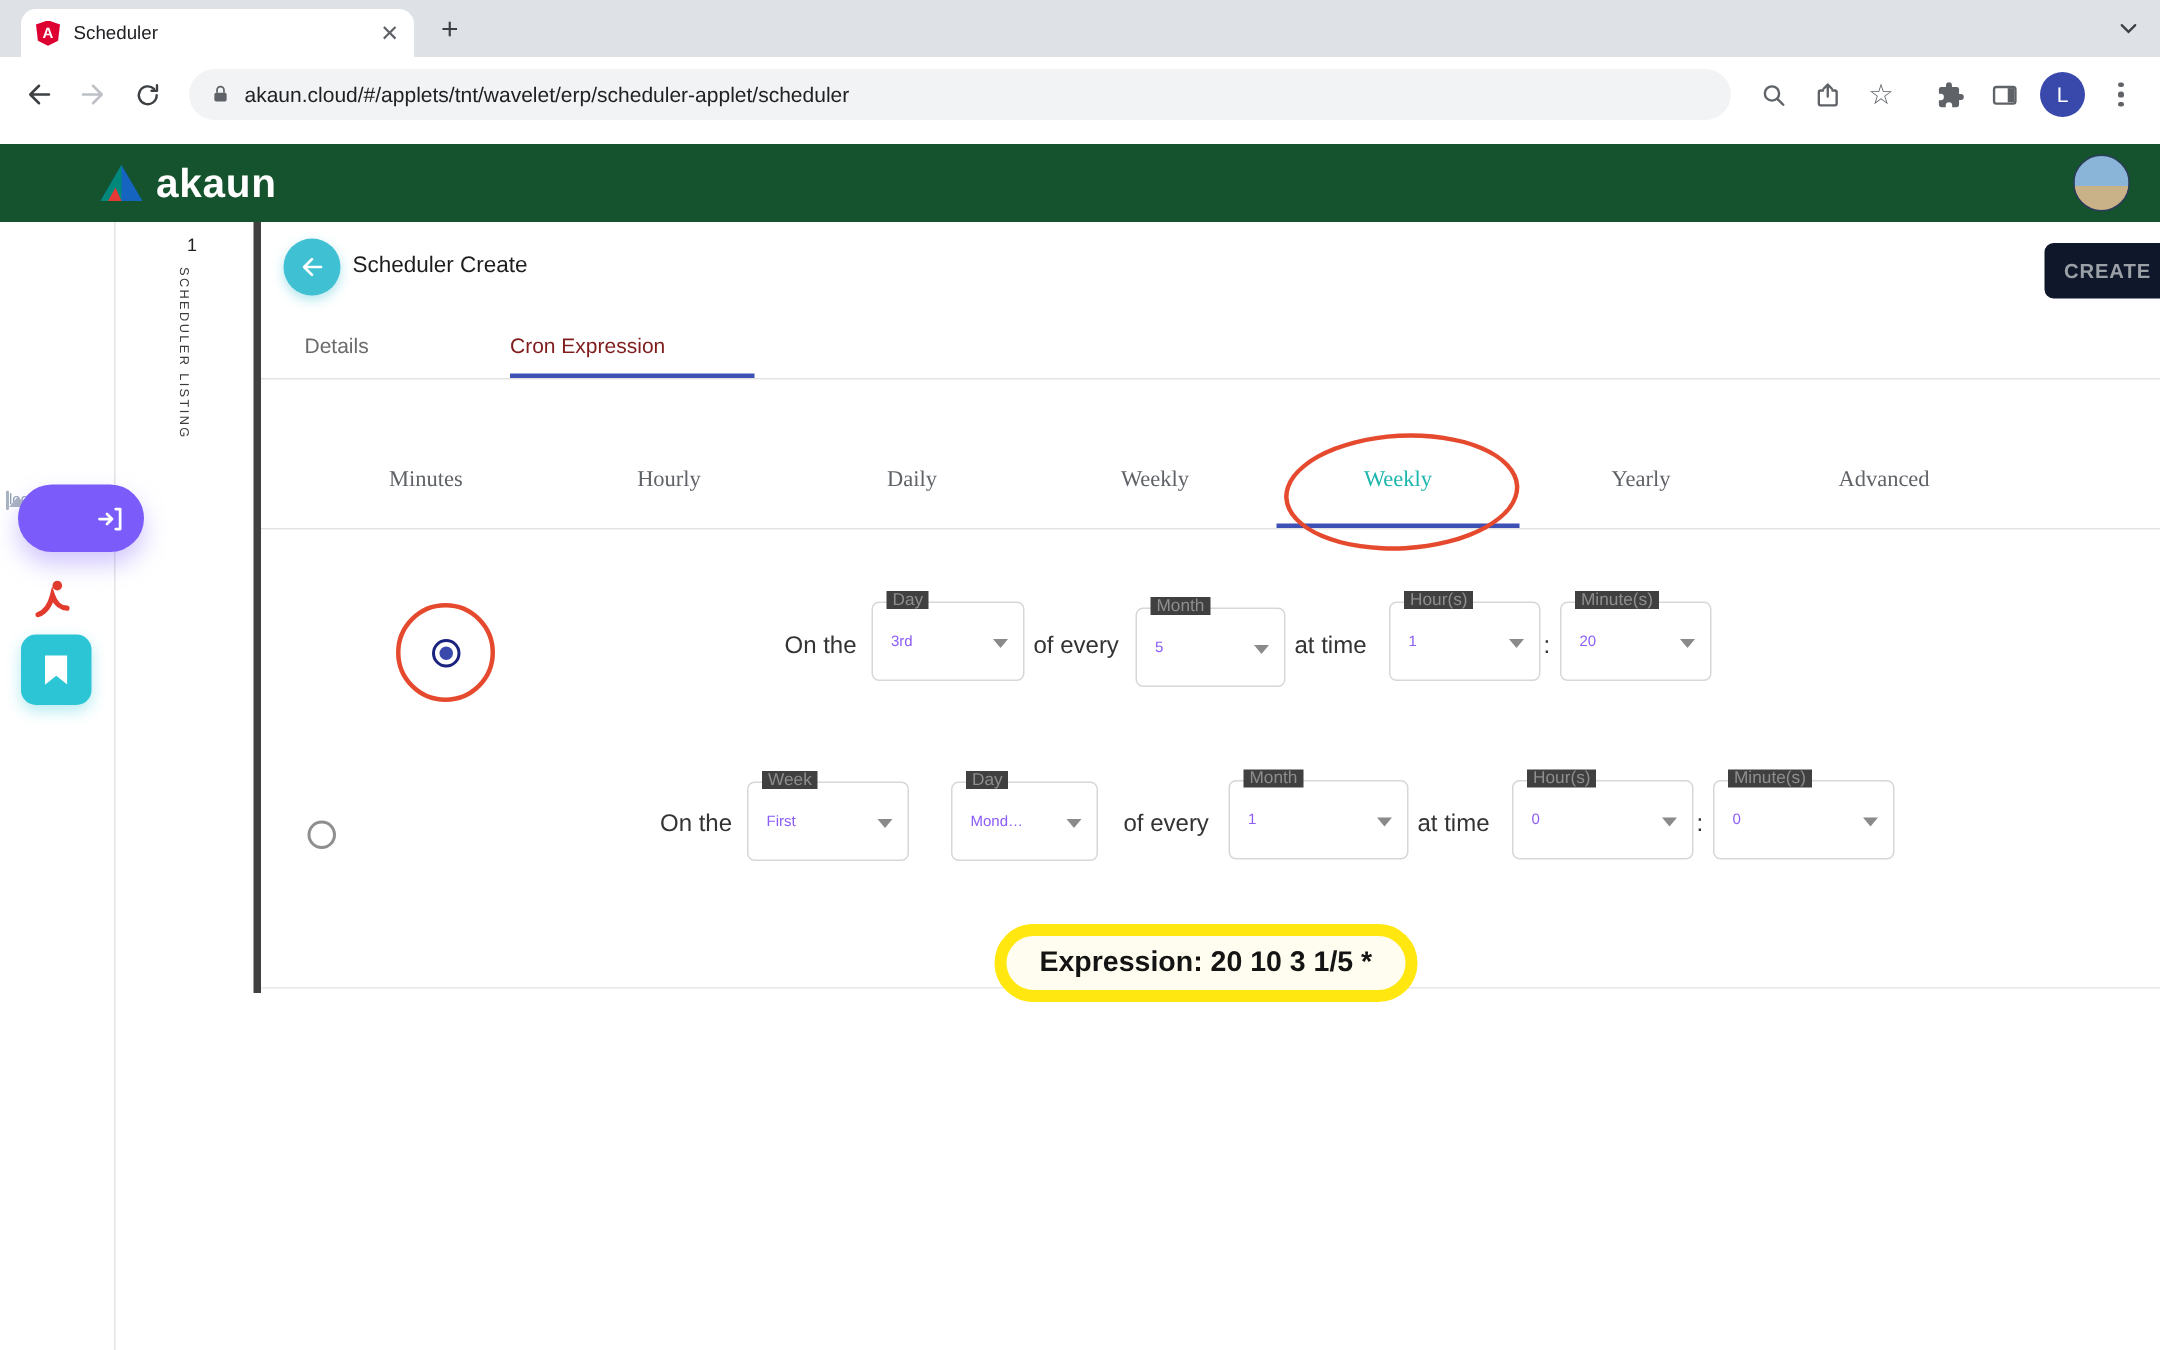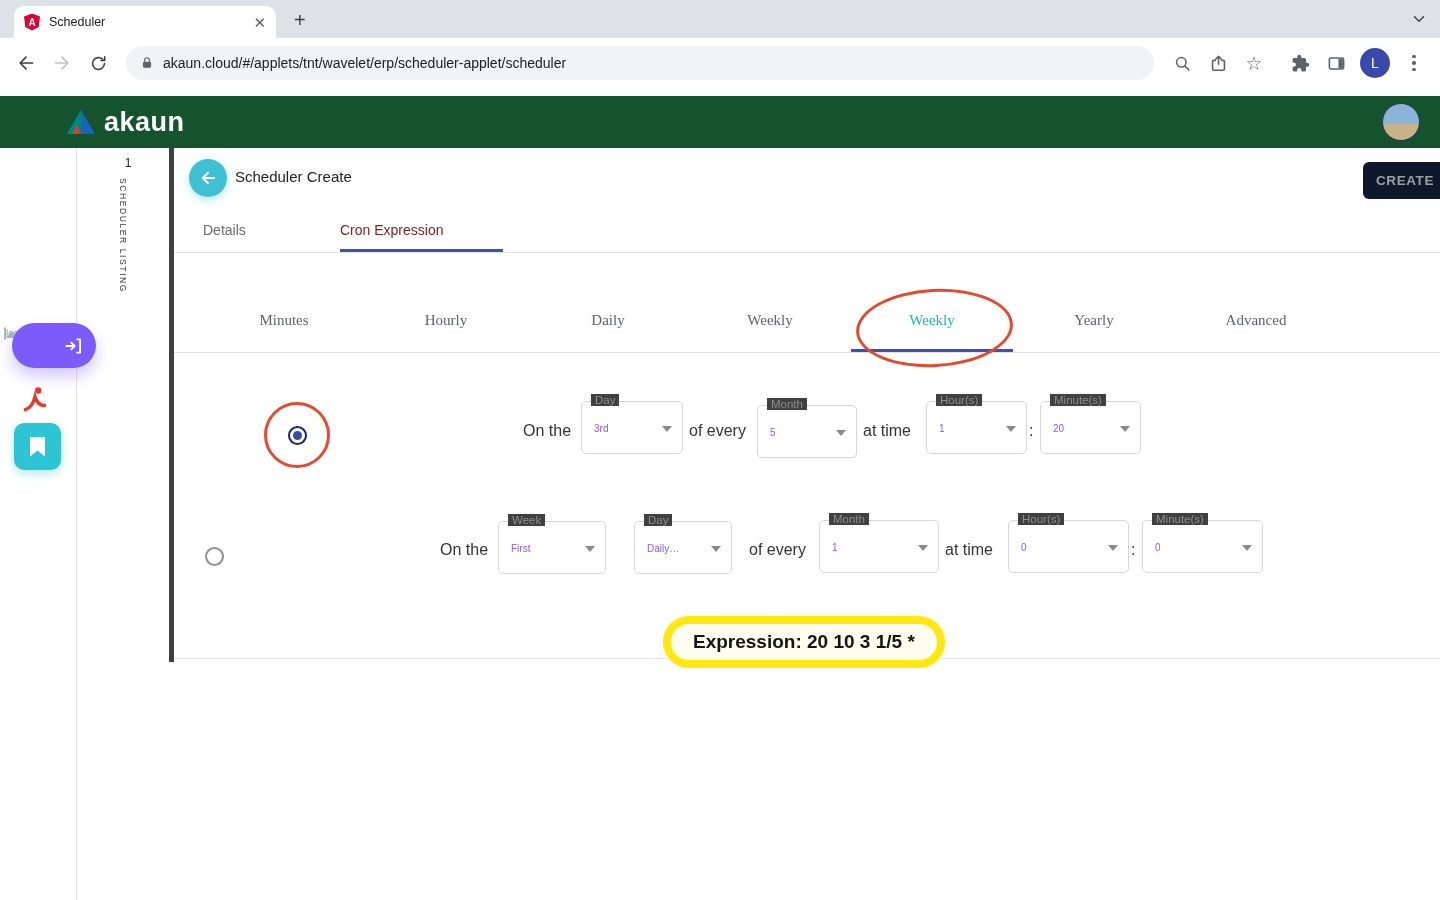--- a/index.html
+++ b/index.html
@@ -295,21 +295,21 @@
     <span class="ctext" style="left:266px; top:393px;">On the</span>
 
     <div class="sel" style="left:324px; top:373px; width:108px;">
       <span class="sel-label">Week</span>
       <span class="sel-value">First</span>
       <span class="sel-caret"></span>
     </div>
 
     <div class="sel" style="left:460px; top:373px; width:98px;">
       <span class="sel-label">Day</span>
-      <span class="sel-value">Daily…</span>
+      <span class="sel-value">Mond…</span>
       <span class="sel-caret"></span>
     </div>
 
     <span class="ctext" style="left:575px; top:393px;">of every</span>
 
     <div class="sel" style="left:645px; top:372px; width:120px;">
       <span class="sel-label">Month</span>
       <span class="sel-value">1</span>
       <span class="sel-caret"></span>
     </div>

